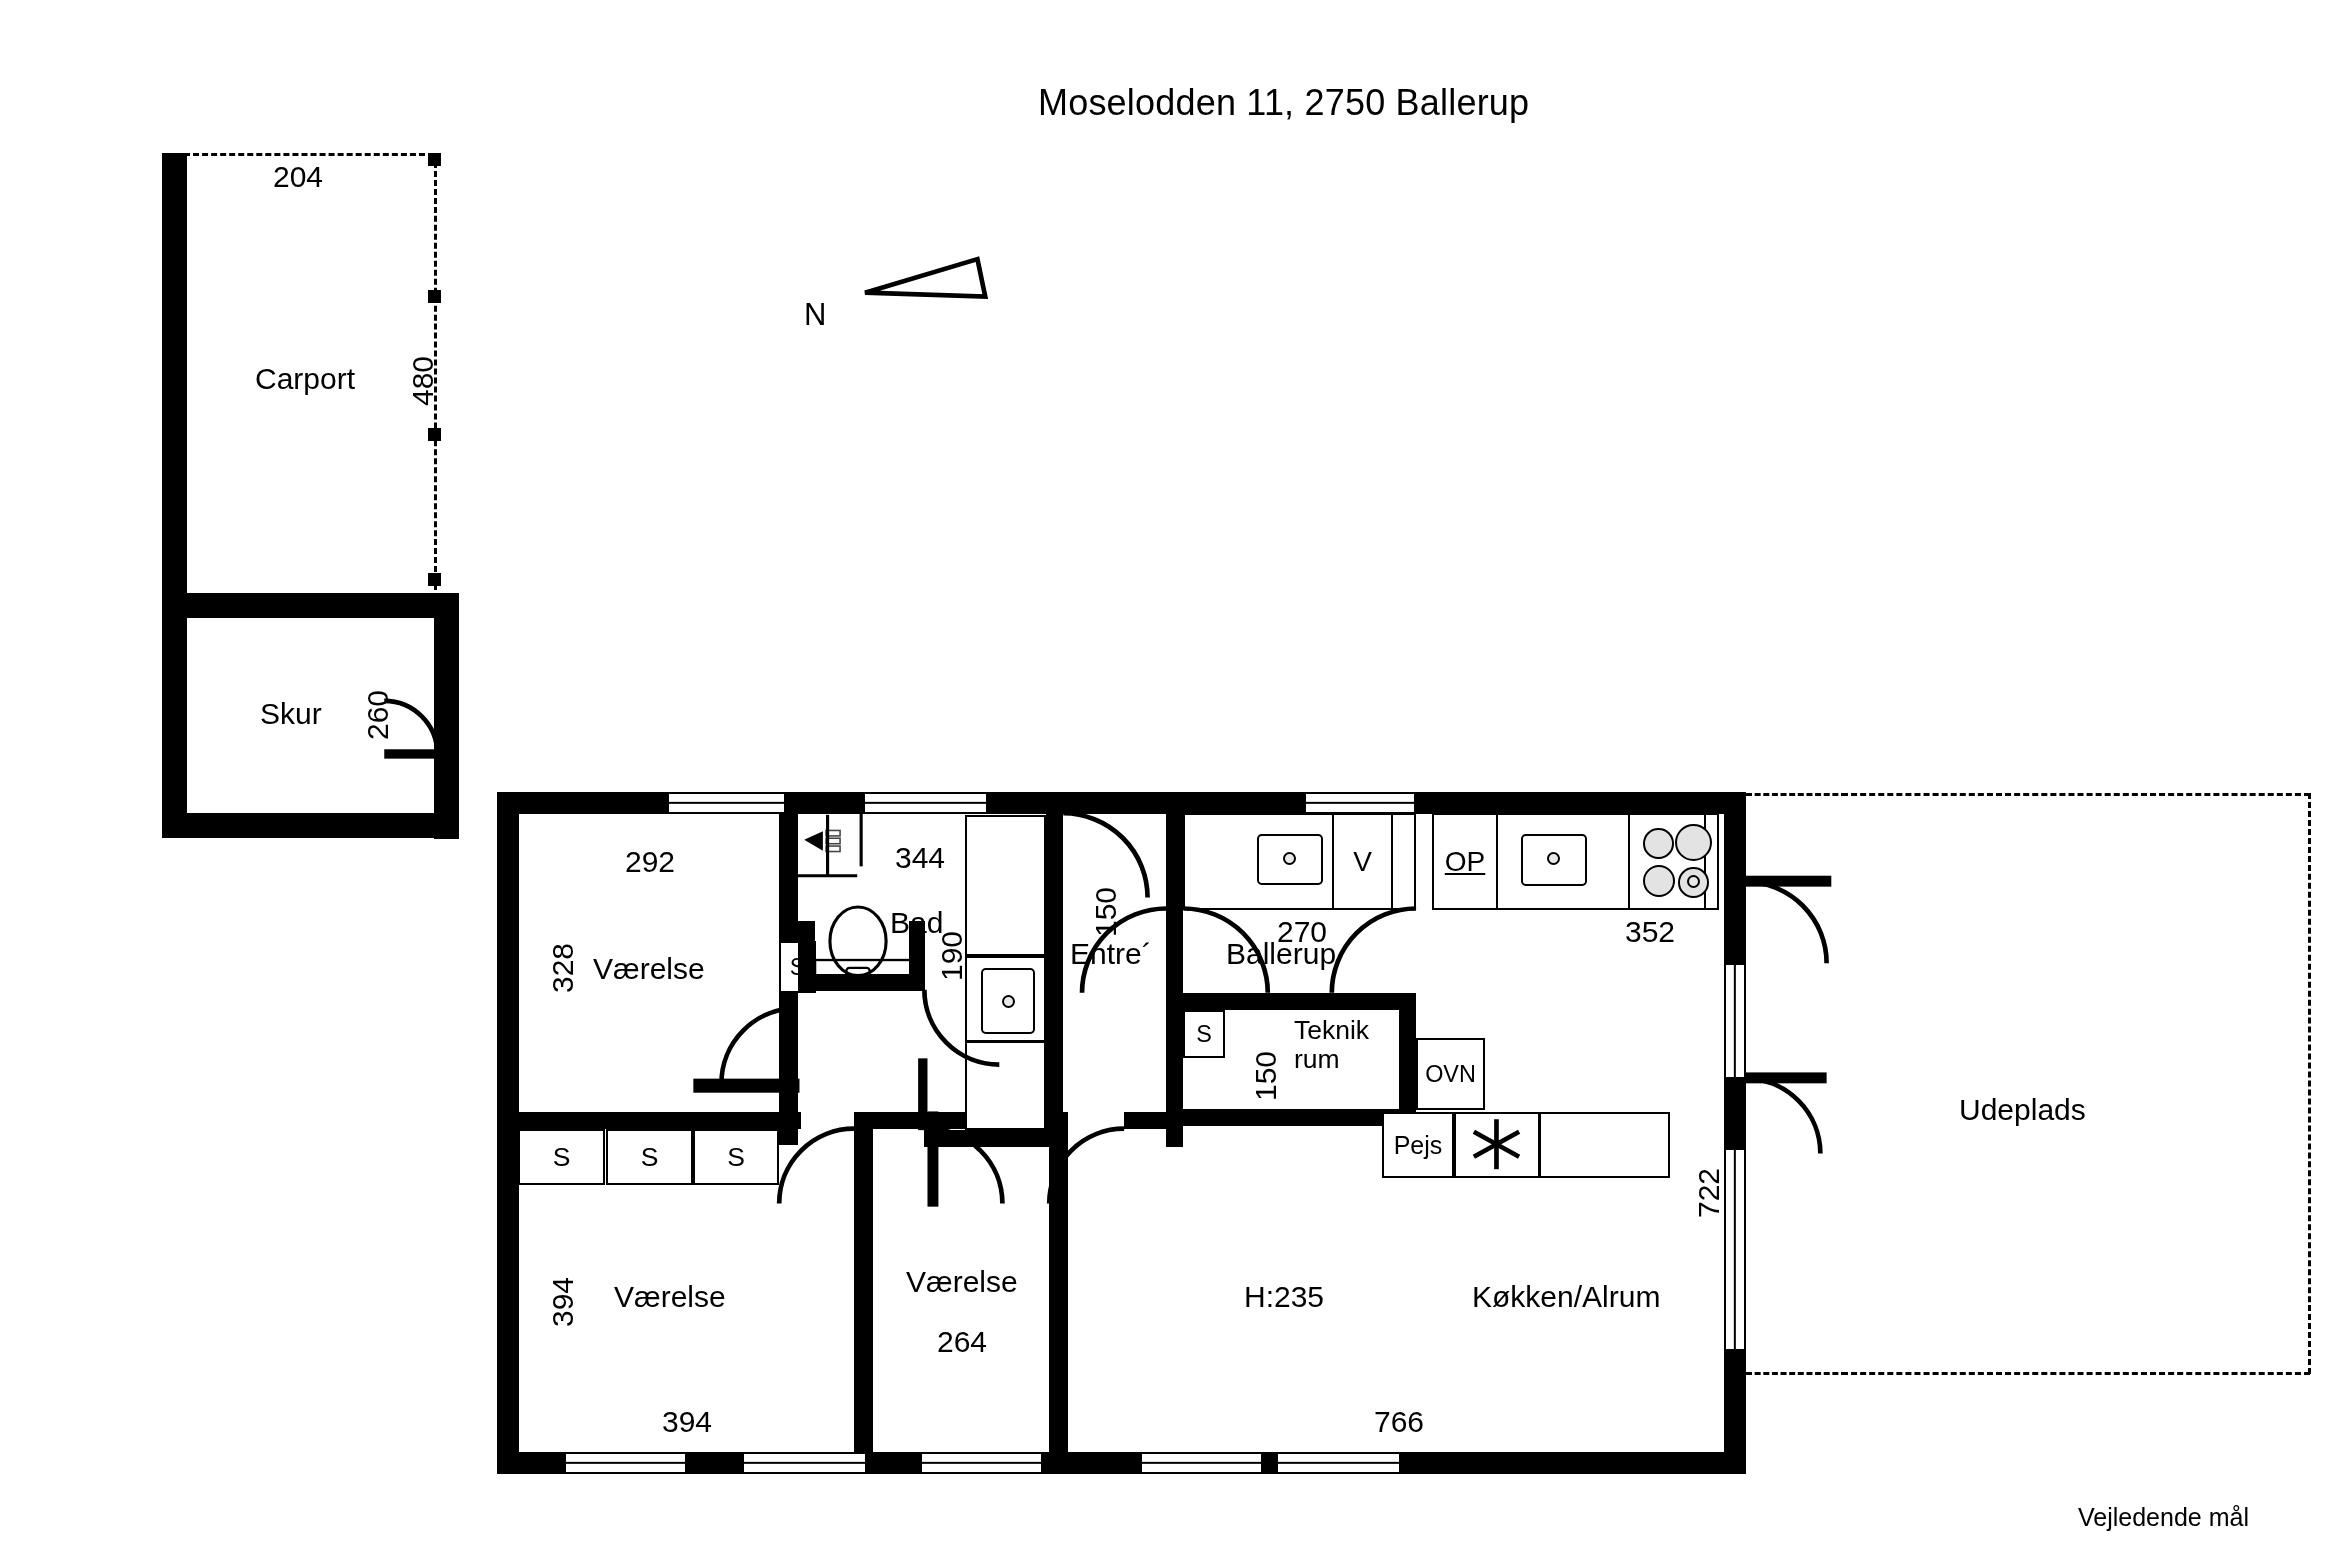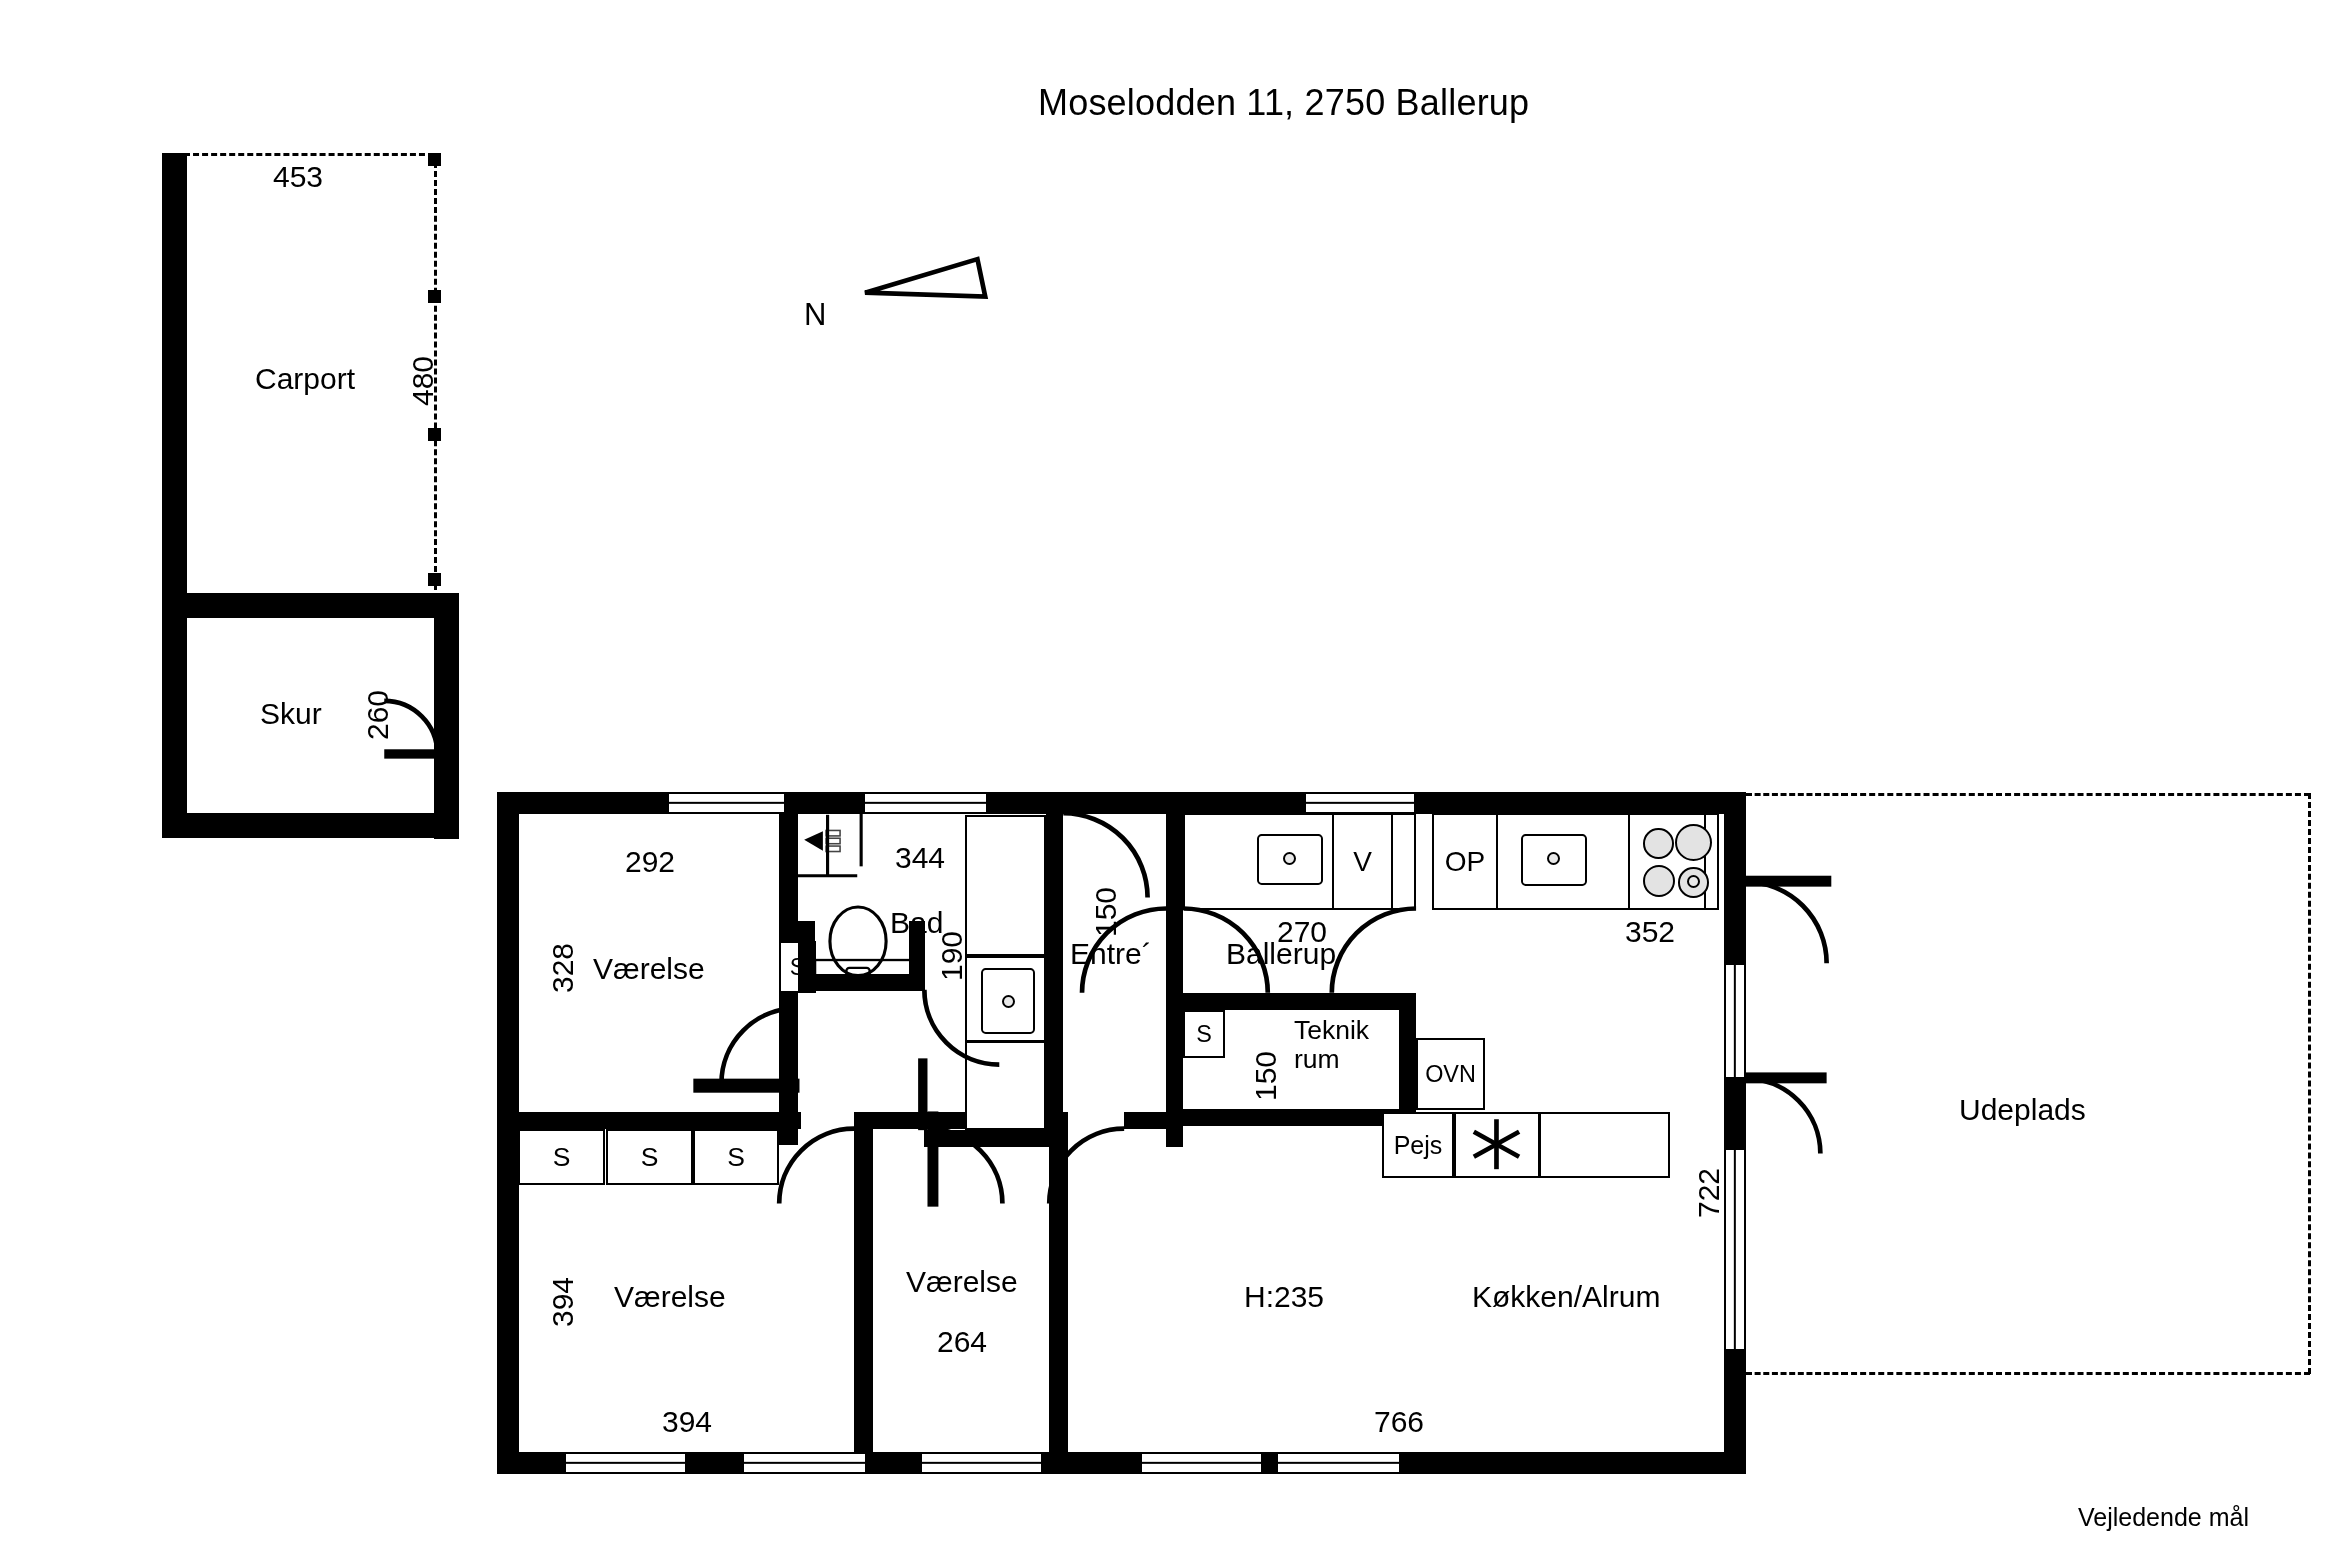--- a/index.html
+++ b/index.html
@@ -43,21 +43,21 @@
   <div class="wall" style="left:162px;top:153px;width:25px;height:685px;"></div>
 
   <div class="dashH" style="left:184px;top:153px;width:250px;"></div>
 
   <div class="dashV" style="left:434px;top:153px;height:437px;"></div>
   <div class="post" style="left:428px;top:153px;"></div>
   <div class="post" style="left:428px;top:290px;"></div>
   <div class="post" style="left:428px;top:428px;"></div>
   <div class="post" style="left:428px;top:573px;"></div>
 
-  <div class="dim" style="left:273px;top:160px;">453</div>
+  <div class="dim" style="left:273px;top:160px;">204</div>
   <div class="lbl" style="left:255px;top:362px;">Carport</div>
   <div class="dim rot" style="left:406px;top:406px;">480</div>
 
   <div class="wall" style="left:162px;top:593px;width:297px;height:25px;"></div>
   <div class="wall" style="left:434px;top:593px;width:25px;height:169px;"></div>
   <div class="wall" style="left:434px;top:752px;width:25px;height:87px;"></div>
   <div class="wall" style="left:162px;top:813px;width:297px;height:25px;"></div>
   <div class="lbl" style="left:260px;top:697px;">Skur</div>
   <div class="dim rot" style="left:361px;top:740px;">260</div>
   <svg class="ov" viewBox="0 0 3000 2000" width="2342" height="1561">
@@ -139,21 +139,21 @@
   <div class="sinkbox" style="left:981px;top:968px;width:50px;height:62px;"></div>
   <div class="sinkhole" style="left:1002px;top:995px;width:9.4px;height:9.4px;"></div>
   <div class="box" style="left:965px;top:1041px;width:81px;height:89px;"></div>
 
   <div class="box" style="left:1183px;top:813px;width:233px;height:97px;"></div>
   <div class="sinkbox" style="left:1257px;top:834px;width:62px;height:47px;"></div>
   <div class="sinkhole" style="left:1283px;top:852px;width:9.4px;height:9.4px;"></div>
   <div class="boxlbl" style="left:1332px;top:813px;width:61px;height:97px;font-size:28px;">V</div>
 
   <div class="box" style="left:1432px;top:813px;width:287px;height:97px;"></div>
-  <div class="boxlbl" style="left:1432px;top:813px;width:66px;height:97px;font-size:28px;">OP</div>
+  <div class="boxlbl" style="left:1432px;top:813px;width:66px;height:97px;font-size:28px;text-decoration:underline;">OP</div>
   <div class="sinkbox" style="left:1521px;top:834px;width:62px;height:48px;"></div>
   <div class="sinkhole" style="left:1547px;top:852px;width:9.4px;height:9.4px;"></div>
 
   <div class="box" style="left:1628px;top:813px;width:78px;height:97px;"></div>
   <div class="hobplate" style="left:1643px;top:828px;width:26.5px;height:26.5px;"></div>
   <div class="hobplate" style="left:1675px;top:824px;width:33px;height:33px;"></div>
   <div class="hobplate" style="left:1643px;top:865px;width:28px;height:28px;"></div>
   <div class="hobplate" style="left:1678px;top:867px;width:26.5px;height:26.5px;"></div>
   <div class="sinkhole" style="left:1687px;top:875px;width:9.4px;height:9.4px;"></div>
 

